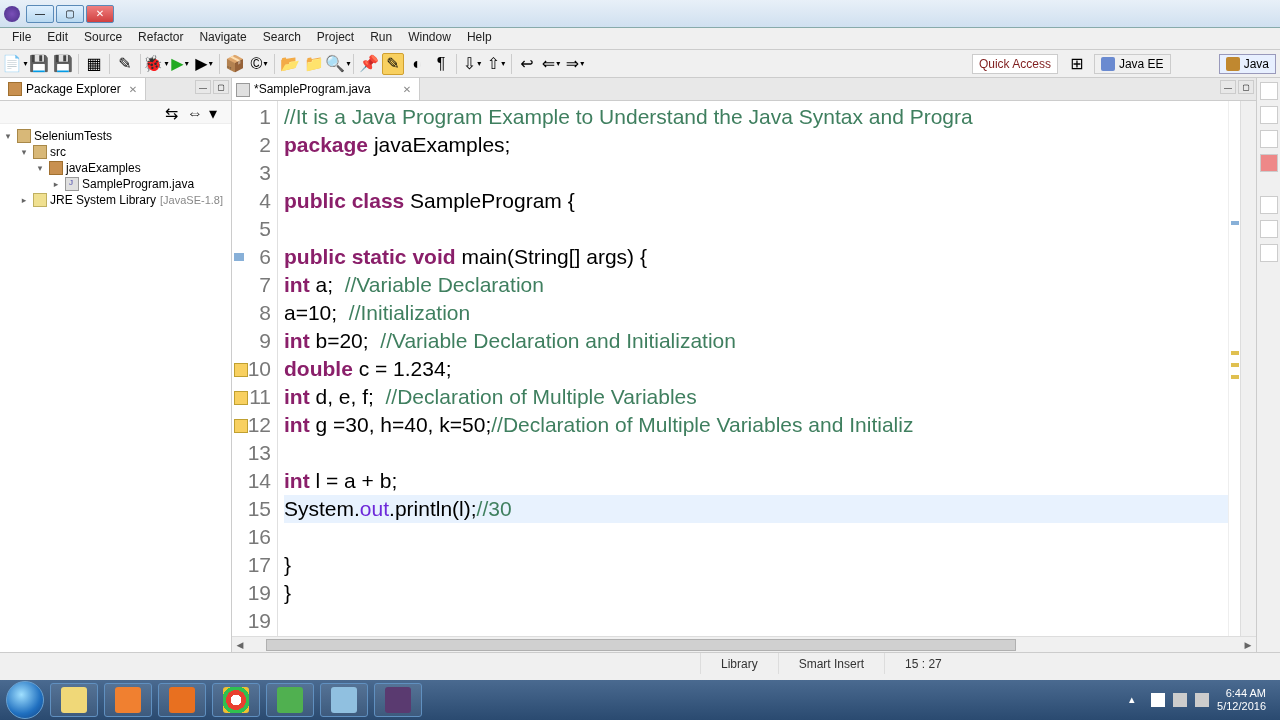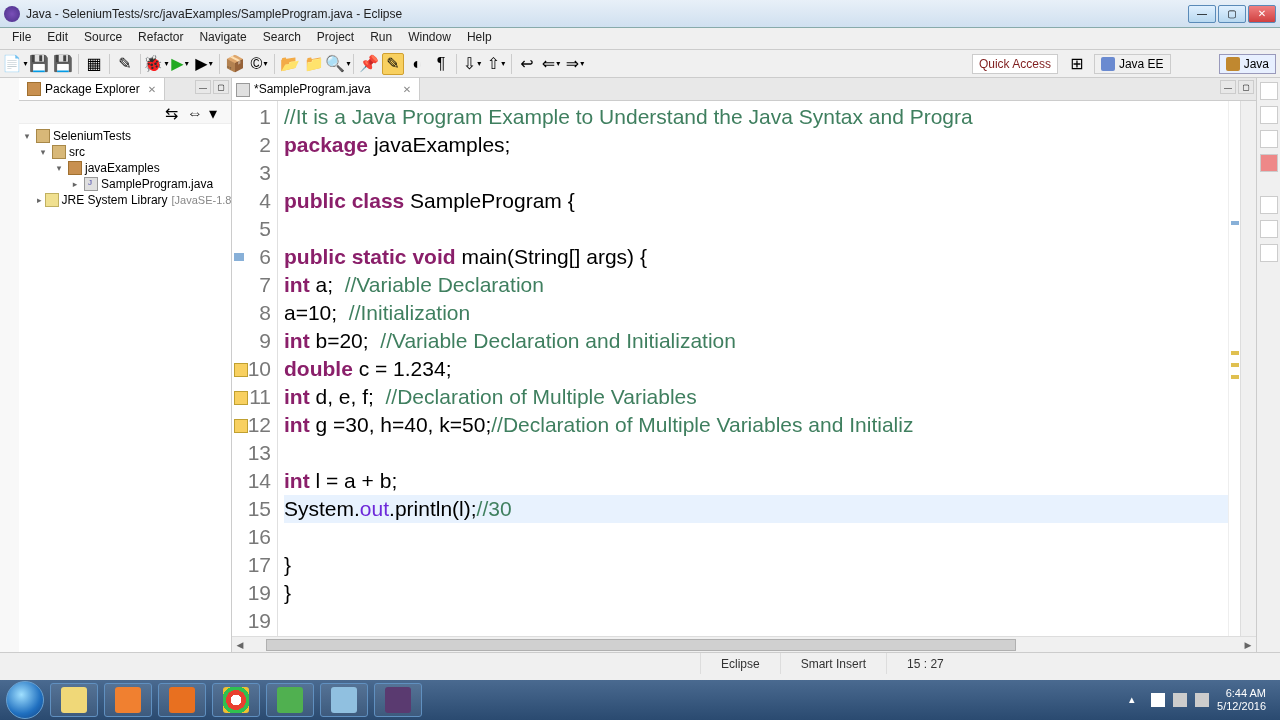--- a/index.html
+++ b/index.html
@@ -24,21 +24,21 @@
 .tb-dd { font-size: 8px; padding-left: 1px; }
 .quick-access { margin-left: auto; padding: 2px 6px; border: 1px solid #ccc; background: #fff; font-size: 12px; color: #7f1d1d; cursor: text; }
 .persp-btn { padding: 2px 6px; border: 1px solid #ccc; margin-left: 4px; font-size: 12px; display: flex; align-items: center; gap: 4px; cursor: pointer; }
 .persp-btn.active { border: 1px solid #99b; background: #e8f0ff; margin-left: 46px; }
 .persp-icon { width: 14px; height: 14px; background: #6a8ad0; border-radius: 2px; }
 
 
 .main { display: flex; height: 574px; background: #fff; }
 
 
-.sidebar { width: 232px; border-right: 1px solid #ccc; display: flex; flex-direction: column; background: #f8f8f8; padding-left: 19px; }
+.sidebar { width: 232px; border-right: 1px solid #ccc; display: flex; flex-direction: column; background: #f8f8f8; }
 .view-tabs { display: flex; border-bottom: 1px solid #ccc; background: #e8e8e8; position: relative; }
 .view-tab { padding: 4px 8px; font-size: 12px; background: #fff; border-right: 1px solid #ccc; display: flex; align-items: center; gap: 4px; }
 .pkg-icon { width: 14px; height: 14px; background: #c89050; border: 1px solid #a07030; }
 .view-tab .close { font-size: 10px; color: #888; cursor: pointer; margin-left: 4px; }
 .view-ctrls { position: absolute; right: 2px; top: 2px; display: flex; gap: 2px; }
 .view-ctrl { width: 16px; height: 14px; border: 1px solid #ccc; font-size: 8px; display: flex; align-items: center; justify-content: center; cursor: pointer; }
 .view-toolbar { display: flex; justify-content: flex-end; padding: 3px 6px; gap: 6px; border-bottom: 1px solid #eee; }
 .vt-btn { width: 16px; height: 16px; cursor: pointer; }
 .tree { flex: 1; padding: 4px 2px; font-size: 12px; background: #fff; overflow: auto; }
 .tree-row { display: flex; align-items: center; padding: 1px 0; cursor: pointer; white-space: nowrap; }
@@ -100,21 +100,20 @@
 .ti-idea { background: #5a3a70; }
 .tray { margin-left: auto; display: flex; align-items: center; gap: 8px; color: #fff; font-size: 11px; padding-right: 8px; }
 .tray-icon { width: 14px; height: 14px; }
 .clock { text-align: right; line-height: 13px; }
 </style>
 </head>
 <body>
 
 <div class="titlebar">
   <div class="app-icon"></div>
-  <div class="title">Java - SeleniumTests/src/javaExamples/SampleProgram.java - Eclipse</div>
   <div class="win-btns">
     <div class="win-btn">—</div>
     <div class="win-btn">▢</div>
     <div class="win-btn close">✕</div>
   </div>
 </div>
 
 <div class="menubar">
   <div class="menu-item">File</div>
   <div class="menu-item">Edit</div>
@@ -281,21 +280,21 @@
     <div class="rs-btn"></div>
     <div class="rs-btn" style="background:#e88"></div>
     <div style="height:12px"></div>
     <div class="rs-btn"></div>
     <div class="rs-btn"></div>
     <div class="rs-btn"></div>
   </div>
 </div>
 
 <div class="statusbar">
-  <div class="cell">Eclipse</div>
+  <div class="cell">Library</div>
   <div class="cell">Smart Insert</div>
   <div class="cell">15 : 27</div>
 </div>
 
 <div class="taskbar">
   <div class="start-orb"></div>
   <div class="task-btn">
       <div class="ti ti-explorer"></div>
     </div>
   <div class="task-btn">

